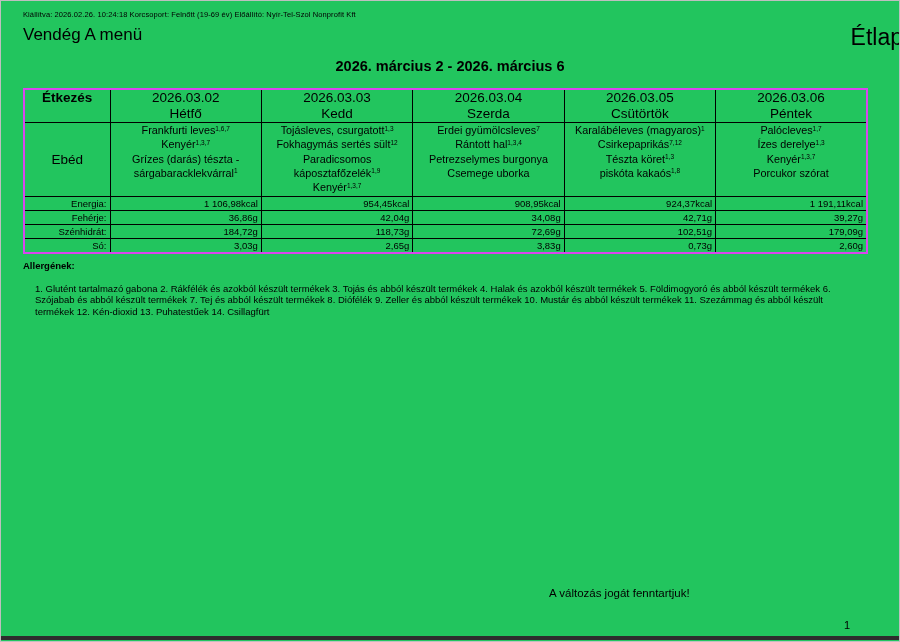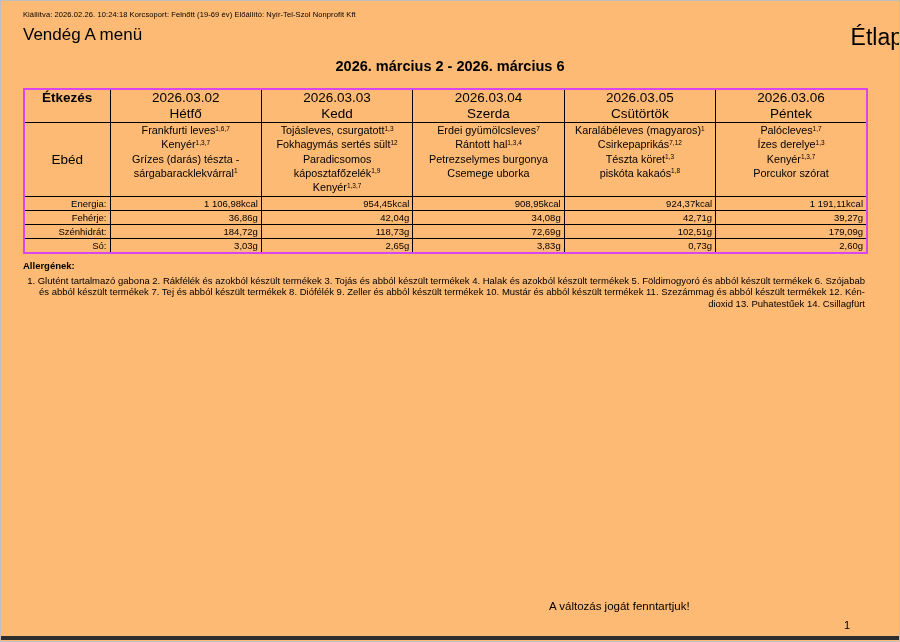--- a/index.html
+++ b/index.html
@@ -1,18 +1,18 @@
 <!DOCTYPE html>
 <html><head>
 <meta charset="utf-8">
 <style>
   html,body { margin:0; padding:0; background:#ffffff; }
   .page {
     position:relative; width:900px; height:642px; box-sizing:border-box;
-    background:#fdba74; color:#000;
+    background:#22c55e; color:#000;
     font-family:"Liberation Sans","DejaVu Sans",sans-serif;
     border:1px solid #bfbfbf; overflow:hidden;padding-left:48px;
   }
   .meta-line { position:absolute; top:9px; left:22px; font-size:7.5px; letter-spacing:0.1px; }
   .menu-name { position:absolute; top:24px; left:22px; font-size:17px; }
   .doc-title { position:absolute; top:23px; left:4px; width:100%; text-align:right; font-size:23px; }
   .date-range { position:absolute; top:57px; left:0; width:100%; text-align:center; font-size:14.5px; font-weight:bold; }
 
   table.menu-table {
     position:absolute; top:87px; left:22px; width:845px;
@@ -23,25 +23,25 @@
 
   .corner-header { font-weight:bold; font-size:13.5px; text-align:center; vertical-align:top; padding-top:3px; height:32px; }
   .day-header { font-weight:normal; font-size:13.5px; text-align:center; vertical-align:top; padding-top:2px; line-height:1.18; }
   .meal-label { font-weight:normal; font-size:13.5px; text-align:center; vertical-align:middle; height:73px; }
   .meal-cell { vertical-align:top; text-align:center; font-size:10.8px; padding-top:2px; line-height:1.32; }
   .meal-item sup { font-size:6.5px; vertical-align:baseline; position:relative; top:-3.5px; letter-spacing:0; }
   .nutri-row th, .nutri-row td { height:13px; font-size:9.5px; font-weight:normal; text-align:right; padding-right:3px; line-height:1; }
 
   .allergens { position:absolute; top:259px; left:22px; width:846px; }
   .allergens-heading { font-size:9.5px; font-weight:bold; margin:0 0 1px 0; }
-  .allergens-text { font-size:9.5px; line-height:1.2; margin:4px;text-align:right; }
+  .allergens-text { font-size:9.5px; line-height:1.2; margin:12px; }
 
   .footer-left { position:absolute; left:22px; top:595px; font-size:7.5px; line-height:1.3; }
   .footer-left div { white-space:nowrap; }
-  .disclaimer { position:absolute; left:548px; top:599px; font-size:11.5px; }
+  .disclaimer { position:absolute; left:548px; top:586px; font-size:11.5px; }
   .page-number { position:absolute; right:49px; top:618px; font-size:11px; }
   .bottom-bar { position:absolute; left:0; bottom:1px; width:100%; height:4px; }
 </style>
 </head>
 <body>
 
 <div class="page">
 
   <div class="meta-line">Kiállítva: 2026.02.26. 10:24:18 Korcsoport: Felnőtt (19-69 év) Előállító: Nyír-Tel-Szol Nonprofit Kft</div>
   <div class="menu-name">Vendég A menü</div>

